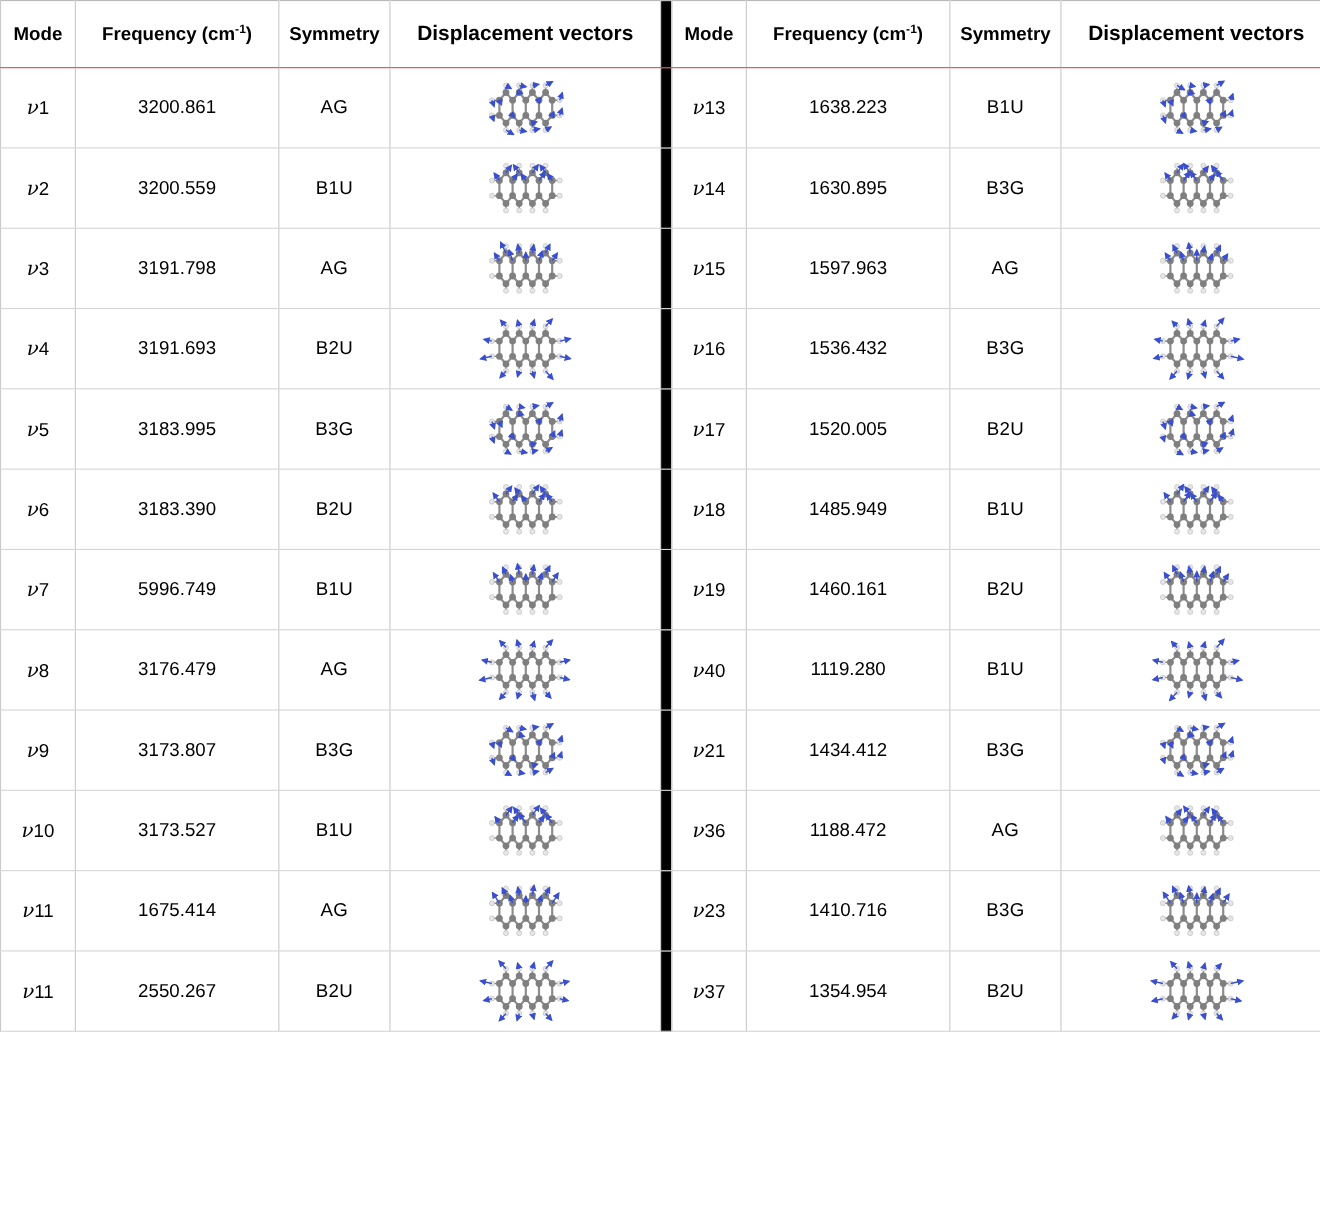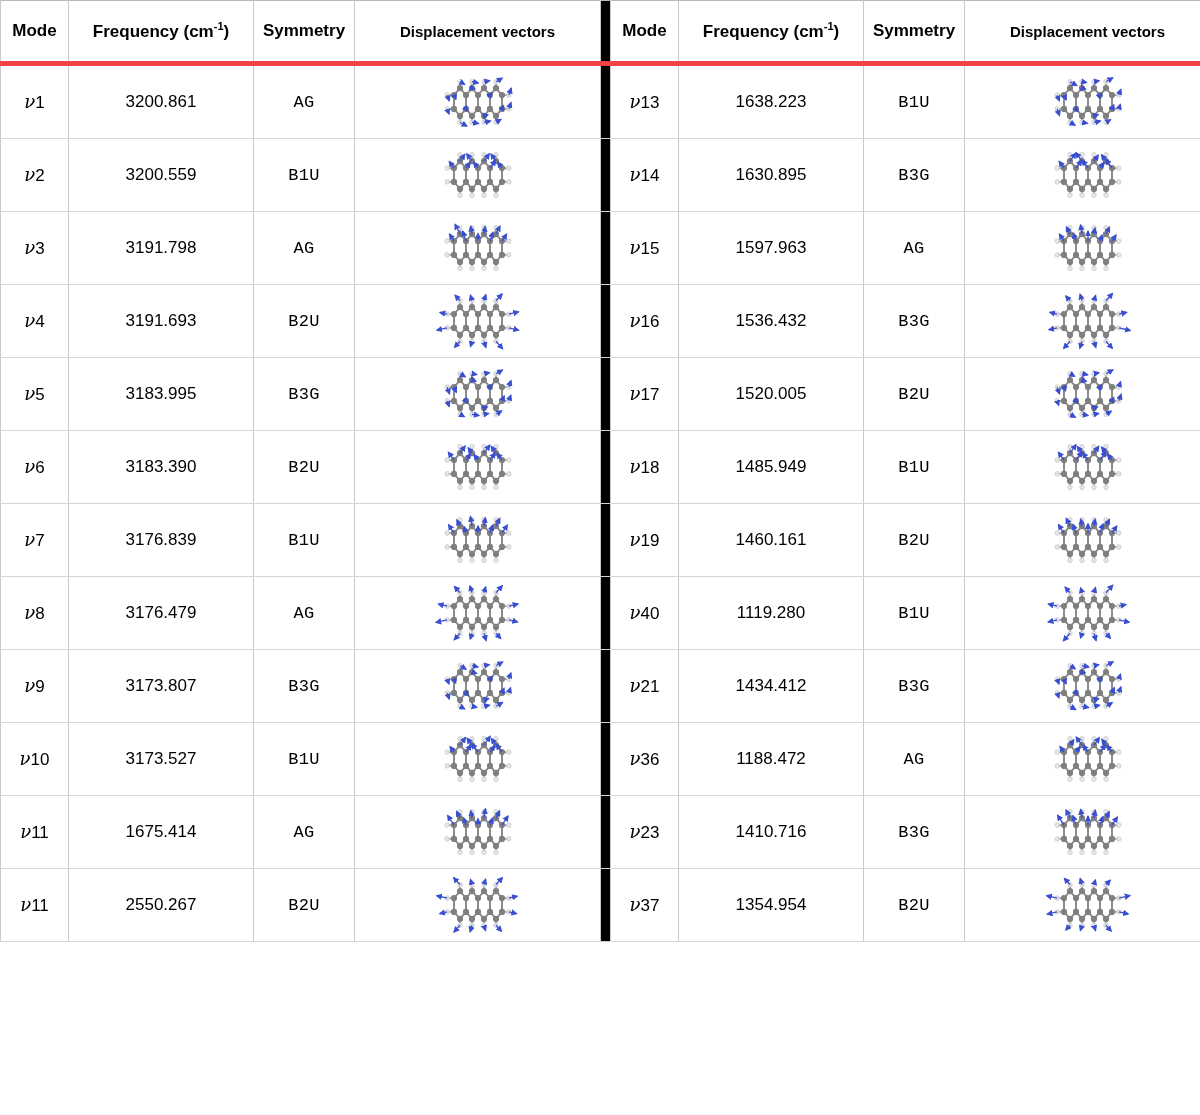--- a/index.html
+++ b/index.html
@@ -38,33 +38,33 @@
     border-right: 1px solid #c9c9c9;
     border-bottom: 1px solid #d5d5d5;
     padding: 0;
     text-align: center;
     vertical-align: middle;
   }
   table.vib thead th {
     font-size: 17px;
     font-weight: bold;
     height: 60px;
-    border-bottom: 5px solid #ef4444;
+    border-bottom: 1px solid #ef4444;
     padding: 0 6px;
     white-space: nowrap;
   }
-  table.vib thead th.hdr-disp { font-size: 15px; }
+  table.vib thead th.hdr-disp { font-size: 19px; }
   table.vib tbody td {
     height: 72px;
     font-size: 17px;
   }
   td.mode { font-size: 18px; }
   td.mode .nu { font-family: "DejaVu Serif", serif; font-style: italic; font-size: 18px; }
   td.freq { font-size: 17px; }
-  td.sym  { font-size: 17px; letter-spacing: 0.3px; font-family: Liberation Mono, monospace; }
+  td.sym  { font-size: 17px; letter-spacing: 0.3px; }
 
   
   td.gap, th.gap {
     background: #000000;
     border-left: none;
     border-right: none;
     border-bottom: none;
     padding: 0;
   }
   sup { font-size: 11px; vertical-align: super; }
@@ -1198,21 +1198,21 @@
                 <line x1="97.0" y1="21.1" x2="103.0" y2="12.7" stroke="#3a4fd0" stroke-width="1.3" marker-end="url(#ah18)"></line>
                 <line x1="109.0" y1="21.1" x2="104.3" y2="14.6" stroke="#3a4fd0" stroke-width="1.3" marker-end="url(#ah18)"></line>
                 <line x1="121.0" y1="21.1" x2="125.8" y2="14.4" stroke="#3a4fd0" stroke-width="1.3" marker-end="url(#ah18)"></line>
                 <line x1="133.0" y1="21.1" x2="128.7" y2="15.1" stroke="#3a4fd0" stroke-width="1.3" marker-end="url(#ah18)"></line>
               </svg>
             </div>
           </td>
         </tr>
         <tr>
           <td class="mode"><span class="nu">ν</span><span>7</span></td>
-          <td class="freq">3176.839</td>
+          <td class="freq">5996.749</td>
           <td class="sym">B1U</td>
           <td class="mol-cell">
             <div class="mol-wrap">
               <svg viewBox="0 0 230 70" xmlns="http://www.w3.org/2000/svg">
                 <defs>
                   <marker id="ah7" markerWidth="5" markerHeight="5" refX="4" refY="2.5" orient="auto">
                     <path d="M0,0 L5,2.5 L0,5 z" fill="#3a4fd0"></path>
                   </marker>
                 </defs>
                 <line x1="91.0" y1="28.1" x2="84.2" y2="28.1" stroke="#8c8c8c" stroke-width="1.4"></line>

